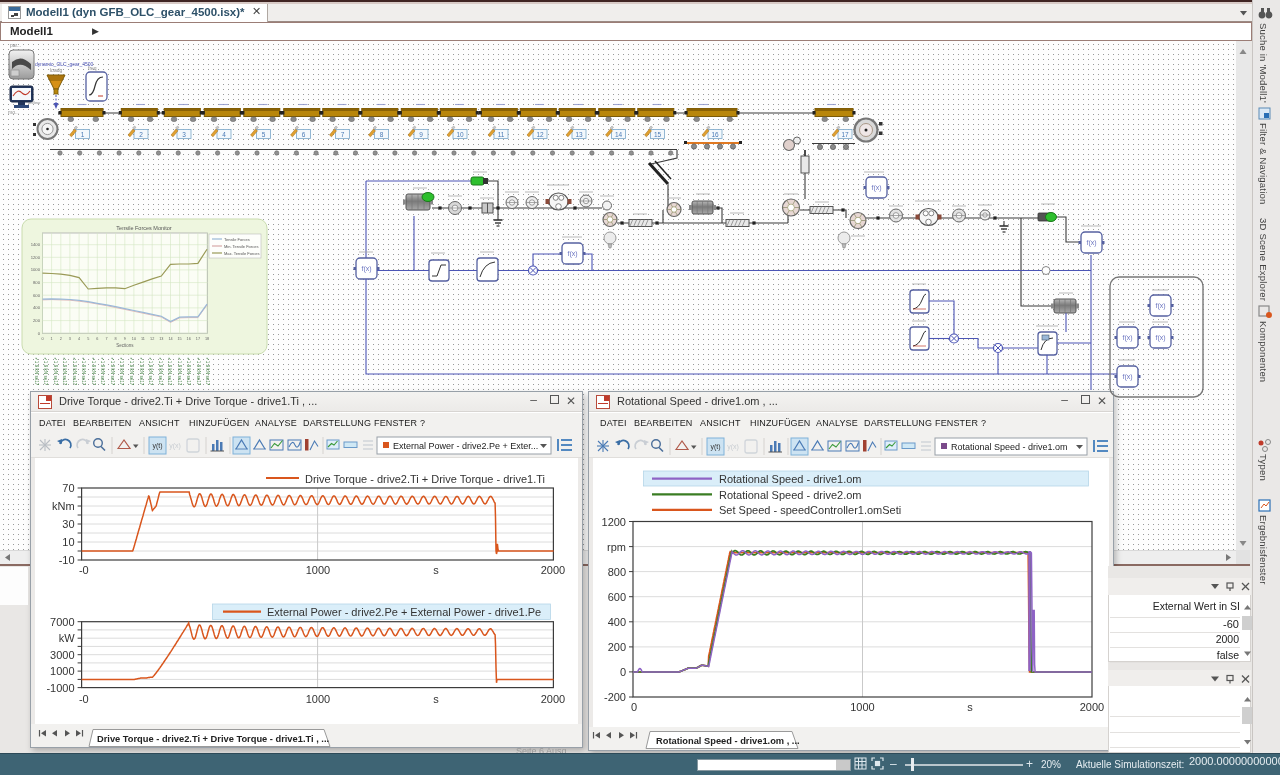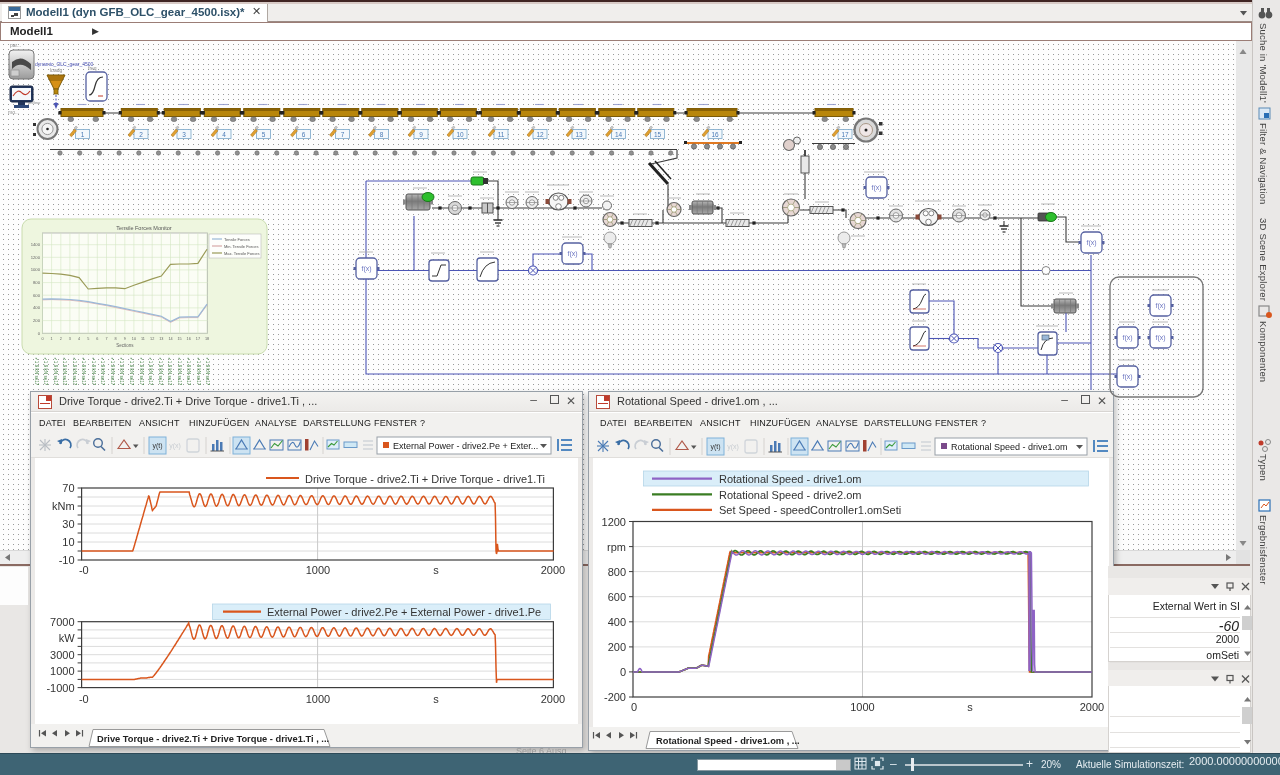--- a/index.html
+++ b/index.html
@@ -67,23 +67,23 @@
     </div>
  <div style="position:absolute;left:0;top:42px;width:100%;height:24px;background:#f2f1ef;border-bottom:1px solid #e0dedb;"></div>
  <div style="position:absolute;left:0;top:66px;width:4px;height:calc(100% - 89px);background:#eceae8;"></div>
  <div style="position:absolute;right:0;top:66px;width:4px;height:calc(100% - 89px);background:#eceae8;"></div>
  <div style="position:absolute;left:0;bottom:0;width:100%;height:23px;background:#f2f1ef;border-top:1px solid #cfcccа;"></div>
 </div>
 <div style="position:absolute;left:1108px;top:566px;width:144px;height:187px;background:#e9e7e5;"></div>
 <div style="position:absolute;left:1108px;top:578px;width:143px;height:84px;background:#fff;border:1px solid #d5d2cf;"></div>
 <div style="position:absolute;left:1108px;top:578px;width:143px;height:17px;background:#f0eeec;"></div>
 <div style="position:absolute;left:1120px;top:600px;width:120px;height:14px;font-size:10.5px;color:#222;text-align:right;">External Wert in SI</div>
-<div style="position:absolute;left:1120px;top:618px;width:119px;font-size:14px;color:#222;text-align:right;font-style:italic;">-60</div>
+<div style="position:absolute;left:1120px;top:618px;width:119px;font-size:11px;color:#222;text-align:right;">-60</div>
 <div style="position:absolute;left:1120px;top:633px;width:119px;font-size:10.5px;color:#222;text-align:right;">2000</div>
-<div style="position:absolute;left:1120px;top:649px;width:119px;font-size:10.5px;color:#222;text-align:right;">omSeti</div>
+<div style="position:absolute;left:1120px;top:649px;width:119px;font-size:10.5px;color:#222;text-align:right;">false</div>
 <div style="position:absolute;left:1110px;top:616.5px;width:130px;height:1px;background:#e3e1df;"></div>
 <div style="position:absolute;left:1110px;top:631.8px;width:130px;height:1px;background:#e3e1df;"></div>
 <div style="position:absolute;left:1110px;top:647.1px;width:130px;height:1px;background:#e3e1df;"></div>
 <div style="position:absolute;left:1110px;top:662.4px;width:130px;height:1px;background:#e3e1df;"></div>
 <div style="position:absolute;left:1242px;top:616px;width:10px;height:14px;background:#cfcfcf;"></div>
 <div style="position:absolute;left:1108px;top:670px;width:143px;height:83px;background:#fff;border:1px solid #d5d2cf;"></div>
 <div style="position:absolute;left:1108px;top:670px;width:143px;height:16px;background:#f0eeec;"></div>
 <div style="position:absolute;left:1110px;top:716px;width:130px;height:1px;background:#e3e1df;"></div>
 <div style="position:absolute;left:1110px;top:731.5px;width:130px;height:1px;background:#e3e1df;"></div>
 <div style="position:absolute;left:1110px;top:747px;width:130px;height:1px;background:#e3e1df;"></div>

